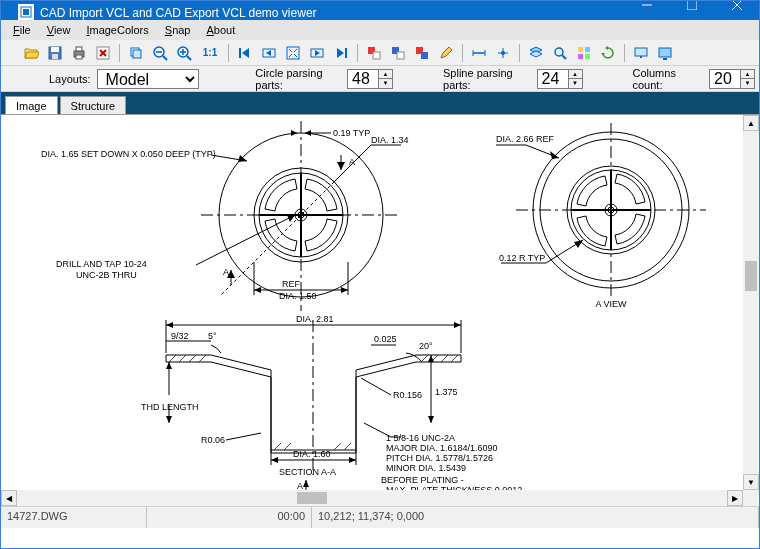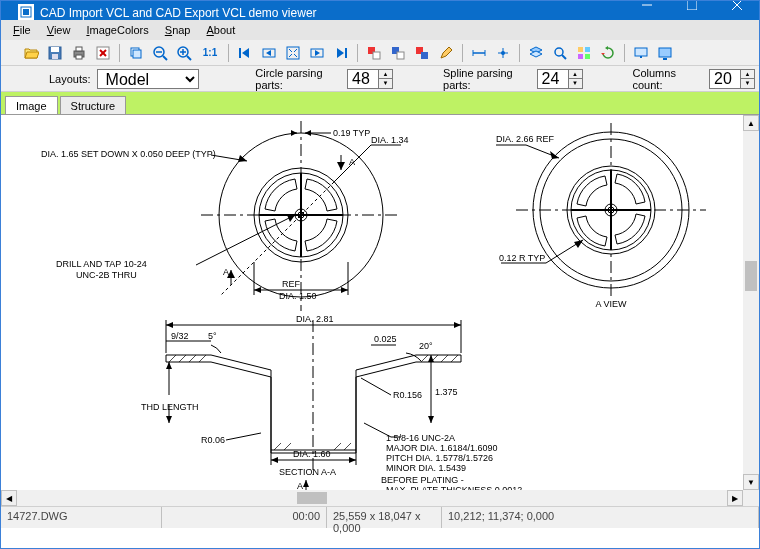--- a/index.html
+++ b/index.html
@@ -29,21 +29,21 @@
   .optbar select, .optbar input { font-size: 16px; height: 20px; border: 1px solid #7a7a7a; padding: 0 4px; background: #fff; }
   .optbar select { width: 140px; }
   .optbar .numwrap { display: flex; padding-left: 16px; }
   .optbar input.num { width: 32px; }
   .spinbtns { display: flex; flex-direction: column; width: 14px; border: 1px solid #7a7a7a; border-left: none; }
   .spinbtns .sp { height: 9px; background: #f0f0f0; display:flex; align-items:center; justify-content:center; cursor:pointer; font-size:6px; line-height:1; border-bottom:1px solid #7a7a7a;}
   .spinbtns .sp:last-child{border-bottom:none;}
   .spacer { flex: 1; }
   
   
-  .tabbar { height: 22px; display: flex; align-items: flex-end; padding-left: 4px; background: #bef264; }
+  .tabbar { height: 22px; display: flex; align-items: flex-end; padding-left: 4px; background: #0c4a6e; }
   .tab { padding: 3px 10px; border: 1px solid #999; border-bottom: none; background: #ececec; margin-right: 2px; cursor: pointer; font-size: 11px; position: relative; top: 1px; }
   .tab.active { background: #fff; }
   
   
   .canvaswrap { position: relative; height: 392px; background: #fff; border-top: 1px solid #999; }
   .canvas { position: absolute; left: 0; top: 0; right: 16px; bottom: 16px; overflow: hidden; background: #fff; }
   .canvas svg { display:block; }
   .vscroll { position: absolute; right: 0; top: 0; width: 16px; bottom: 16px; background: #f0f0f0; display:flex; flex-direction:column; }
   .hscroll { position: absolute; left: 0; bottom: 0; right: 16px; height: 16px; background: #f0f0f0; display:flex; }
   .scrbtn { width:16px; height:16px; background:#f0f0f0; border:1px solid #c0c0c0; display:flex;align-items:center;justify-content:center; cursor:pointer; font-size:8px;}
@@ -484,17 +484,16 @@
     <div class="scrbtn">◀</div>
     <div class="scrtrack">
         <div class="scrthumb" style="top:2px;bottom:2px;left:280px;width:30px;"></div>
       </div>
     <div class="scrbtn">▶</div>
   </div>
   <div class="scrcorner"></div>
 </div>
 
 <div class="statusbar">
-  <div class="stcell" style="width:161px;">14727.DWG</div>
+  <div class="stcell" style="width:146px;">14727.DWG</div>
   <div class="stcell" style="width:165px;text-align:right;">00:00</div>
-  <div class="stcell" style="width:115px;">25,559 x 18,047 x 0,000</div>
   <div class="stcell" style="flex:1;">10,212; 11,374; 0,000</div>
 </div>
 
 </body></html>

